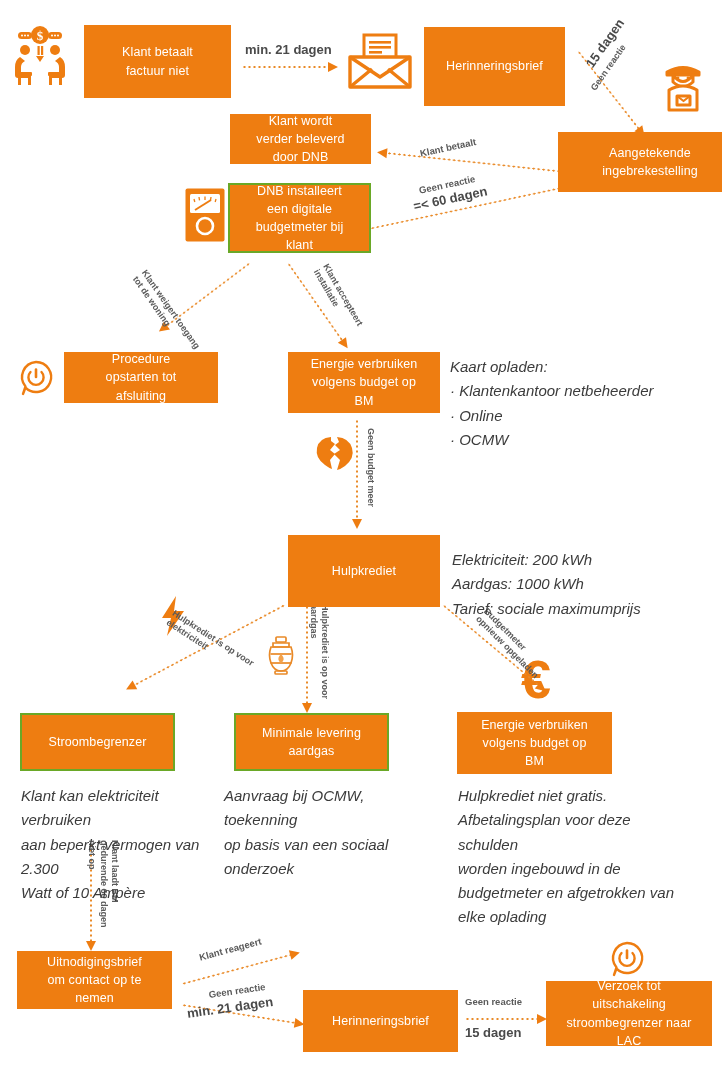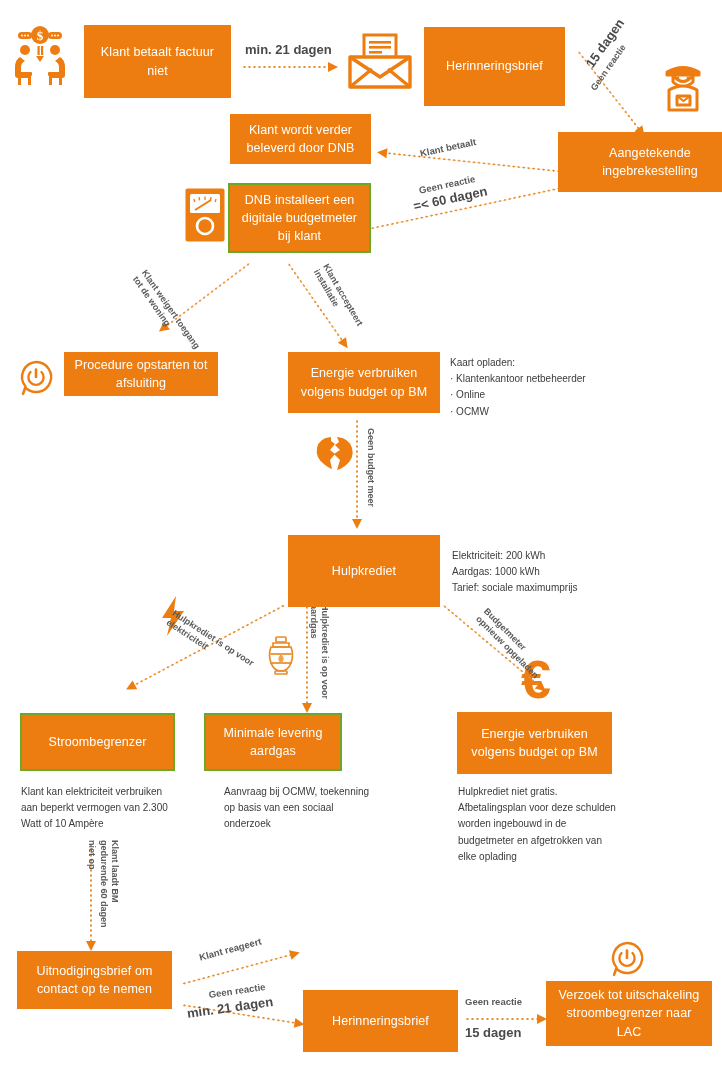--- a/index.html
+++ b/index.html
@@ -18,30 +18,31 @@
     position:absolute;
     background:#ee7d11;
     color:#ffffff;
     display:flex;
     align-items:center;
     justify-content:center;
     text-align:center;
     box-sizing:border-box;
     font-size:12.5px;
     line-height:1.45;
-    padding:4px 8px;
+    padding:4px 20px;
     letter-spacing:.1px;
   }
   .box.green{border:2.5px solid #6aa827;}
   .note{
     position:absolute;
     color:#3b3b3b;
-    font-size:10px;
+    font-size:15px;
     line-height:1.62;
     white-space:pre-line;
+    font-style:italic;
   }
   .lbl{
     position:absolute;
     color:#5a5a5a;
     font-size:9px;
     font-weight:bold;
     white-space:pre-line;
     line-height:1.25;
     transform-origin:0 0;
   }
@@ -303,37 +304,37 @@
   </div>
 
   <div class="box" style="left:230px;top:114px;width:141px;height:50px;">
     <span>Klant wordt verder beleverd door DNB</span>
   </div>
 
   <div class="box green" style="left:228px;top:183px;width:143px;height:70px;">
     <span>DNB installeert een digitale  budgetmeter bij klant</span>
   </div>
 
-  <div class="box" style="left:64px;top:352px;width:154px;height:44px;">
+  <div class="box" style="left:64px;top:352px;width:154px;height:51px;">
     <span>Procedure opstarten tot afsluiting</span>
   </div>
 
   <div class="box" style="left:288px;top:352px;width:152px;height:61px;">
     <span>Energie verbruiken volgens budget op BM</span>
   </div>
 
   <div class="box" style="left:288px;top:535px;width:152px;height:72px;">
     <span>Hulpkrediet</span>
   </div>
 
   <div class="box green" style="left:20px;top:713px;width:155px;height:58px;">
     <span>Stroombegrenzer</span>
   </div>
 
-  <div class="box green" style="left:204px;top:713px;width:138px;height:58px;">
+  <div class="box green" style="left:234px;top:713px;width:155px;height:58px;">
     <span>Minimale levering aardgas</span>
   </div>
 
   <div class="box" style="left:457px;top:712px;width:155px;height:62px;">
     <span>Energie verbruiken volgens budget op BM</span>
   </div>
 
   <div class="box" style="left:17px;top:951px;width:155px;height:58px;">
     <span>Uitnodigingsbrief om contact op te nemen</span>
   </div>

